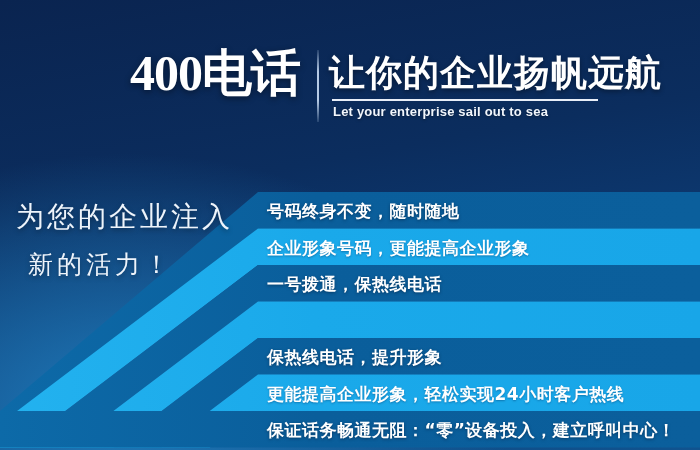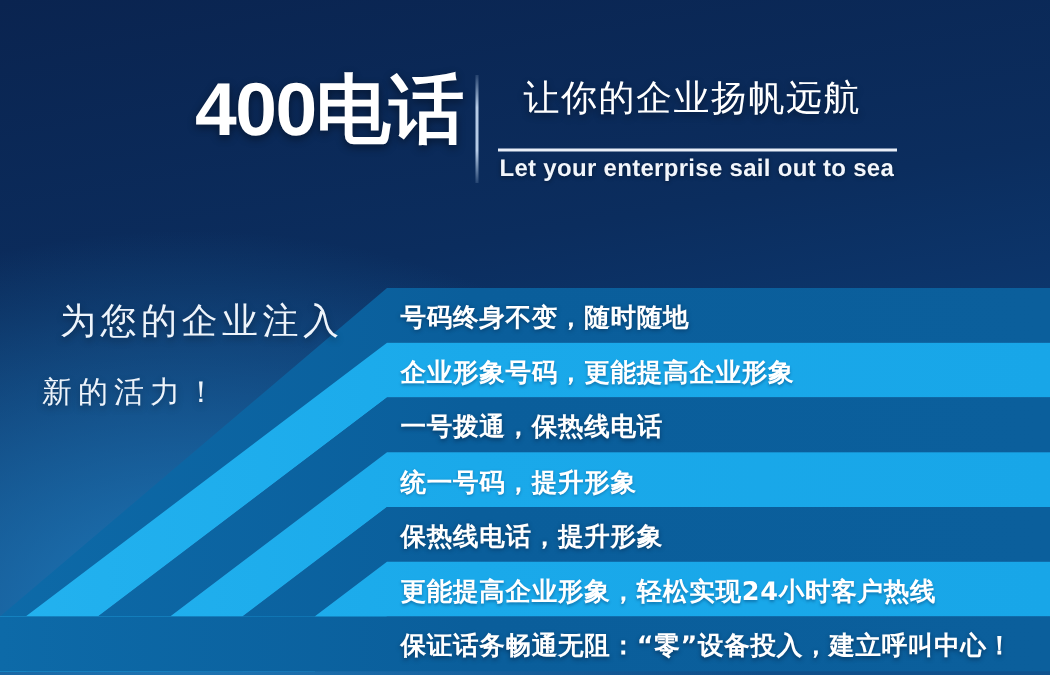--- a/index.html
+++ b/index.html
@@ -27,74 +27,74 @@
   #brand {
     position: absolute;
     left: 130px; top: 48px;
     font-size: 50px;
     font-weight: 900;
     letter-spacing: -1px;
     color: #ffffff;
     line-height: 1;
     white-space: nowrap;
     text-shadow: 0 2px 6px rgba(0,0,0,0.45);
-    font-family: Liberation Sans, sans-serif;
+    font-family: Liberation Serif, serif;
   }
   #divider {
     position: absolute;
     left: 317px; top: 50px;
     width: 2px; height: 72px;
     background: linear-gradient(to bottom, rgba(190,214,240,0.15), rgba(200,220,245,0.9) 30%, rgba(200,220,245,0.9) 70%, rgba(190,214,240,0.15));
   }
   #slogan-cn {
     position: absolute;
-    left: 349px; top: 52px;
-    font-size: 24px;
-    font-weight: 400;
+    left: 329px; top: 52px;
+    font-size: 36px;
+    font-weight: 700;
     color: #ffffff;
     letter-spacing: 1px;
     line-height: 1.15;
     white-space: nowrap;
     text-shadow: 0 2px 5px rgba(0,0,0,0.4);
     font-family: "DejaVu Sans", sans-serif;
   }
   #slogan-rule {
     position: absolute;
     left: 332px; top: 99px;
     width: 266px; height: 2px;
     background: #e8eef8;
   }
   #slogan-en {
     position: absolute;
     left: 333px; top: 104px;
-    font-size: 16px;
+    font-size: 13px;
     font-weight: 700;
     color: #f2f6fc;
     letter-spacing: 0.2px;
     white-space: nowrap;
     text-shadow: 0 1px 3px rgba(0,0,0,0.4);
   }
 
   
   #lead-1, #lead-2 {
     position: absolute;
     color: #eef4fb;
     white-space: nowrap;
     text-shadow: 0 2px 5px rgba(0,0,0,0.35);
     font-family: "DejaVu Sans", sans-serif;
   }
   #lead-1 {
-    left: 40px; top: 198px;
-    font-size: 24px;
+    left: 16px; top: 198px;
+    font-size: 28px;
     letter-spacing: 3px;
     font-weight: 400;
   }
   #lead-2 {
     left: 28px; top: 248px;
-    font-size: 20px;
+    font-size: 25px;
     letter-spacing: 4px;
     font-weight: 500;
   }
 
   
   #fan {
     position: absolute;
     left: 0; top: 0;
     width: 700px; height: 450px;
   }
@@ -155,19 +155,18 @@
       </g>
   </svg>
 
   <div id="lead-1">为您的企业注入</div>
   <div id="lead-2">新的活力！</div>
 
   <div id="rows">
       <div class="row-label" style="top: 200px;">号码终身不变，随时随地</div>
       <div class="row-label on-light" style="top: 236.5px;">企业形象号码，更能提高企业形象</div>
       <div class="row-label" style="top: 273px;">一号拨通，保热线电话</div>
-      <div class="row-label on-light" style="top: 309.5px;">统一号码，提升形象</div>
       <div class="row-label" style="top: 346px;">保热线电话，提升形象</div>
       <div class="row-label on-light" style="top: 382.5px;">更能提高企业形象，轻松实现24小时客户热线</div>
       <div class="row-label" style="top: 419px;">保证话务畅通无阻：“零”设备投入，建立呼叫中心！</div>
     </div>
 
 </div>
 
 </body></html>

